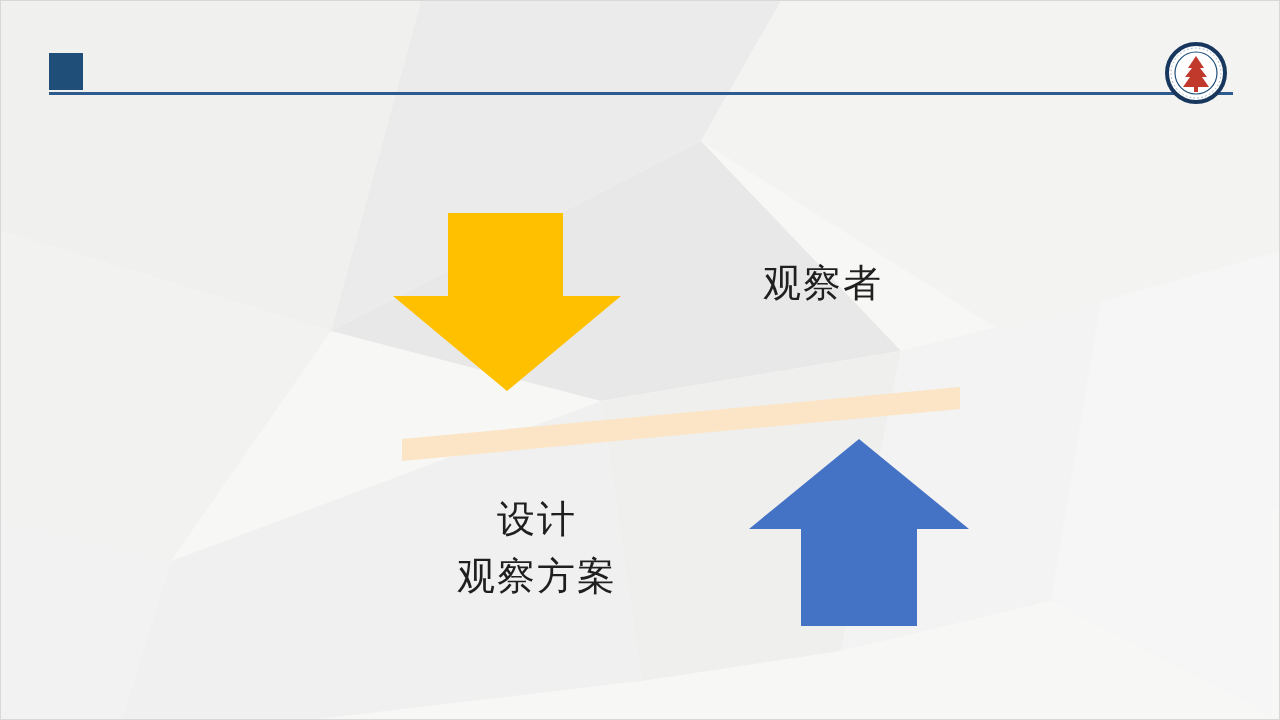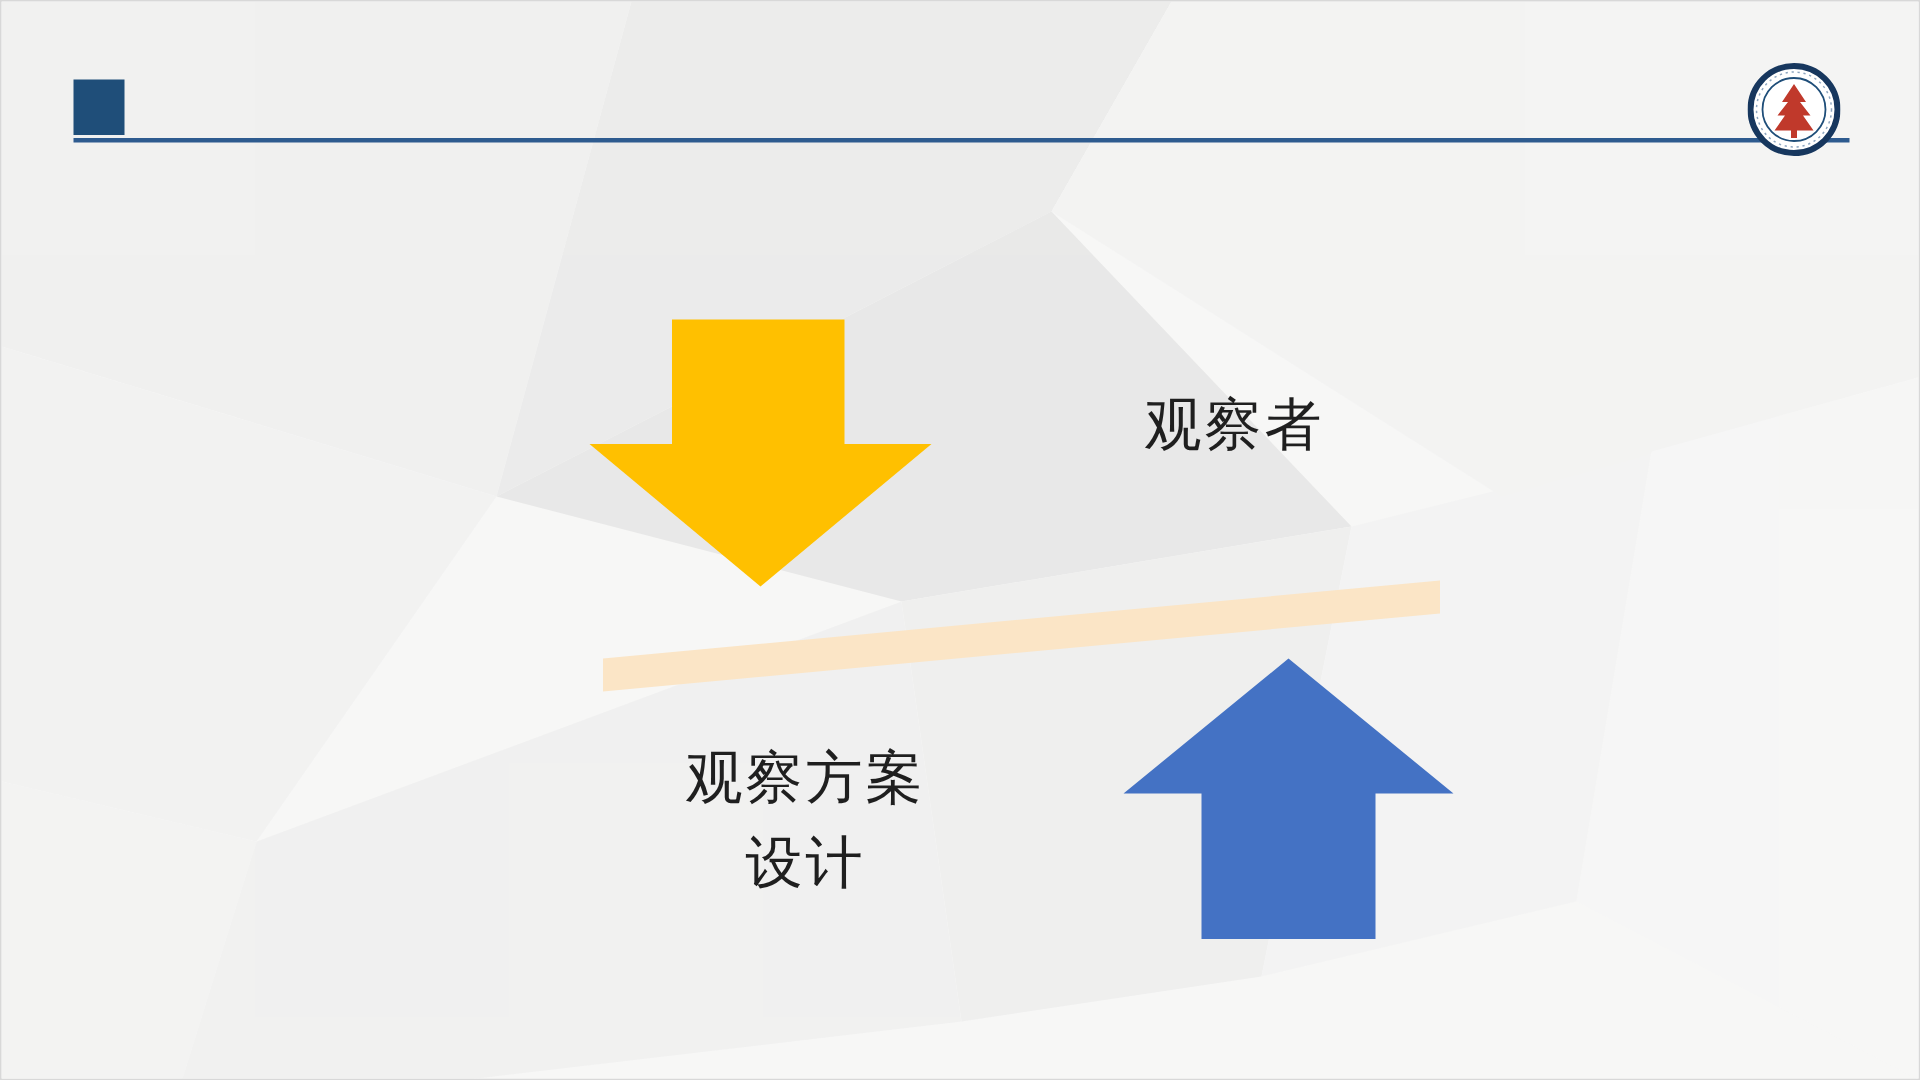--- a/index.html
+++ b/index.html
@@ -92,17 +92,17 @@
 
   <svg class="shapes" viewBox="0 0 1280 720" preserveAspectRatio="none">
     <polygon points="401,438 959,386 959,408 401,460" fill="#FBE5C6"></polygon>
     <polygon points="447,212 562,212 562,295 620,295 506,390 392,295 447,295" fill="#FFC000"></polygon>
     <polygon points="858,438 968,528 916,528 916,625 800,625 800,528 748,528" fill="#4472C4"></polygon>
   </svg>
 
   <div class="label observer">观察者</div>
 
   <div class="label plan">
+    <div>设计</div>
     <div>观察方案</div>
-    <div>设计</div>
   </div>
 
 </div>
 
 </body></html>

